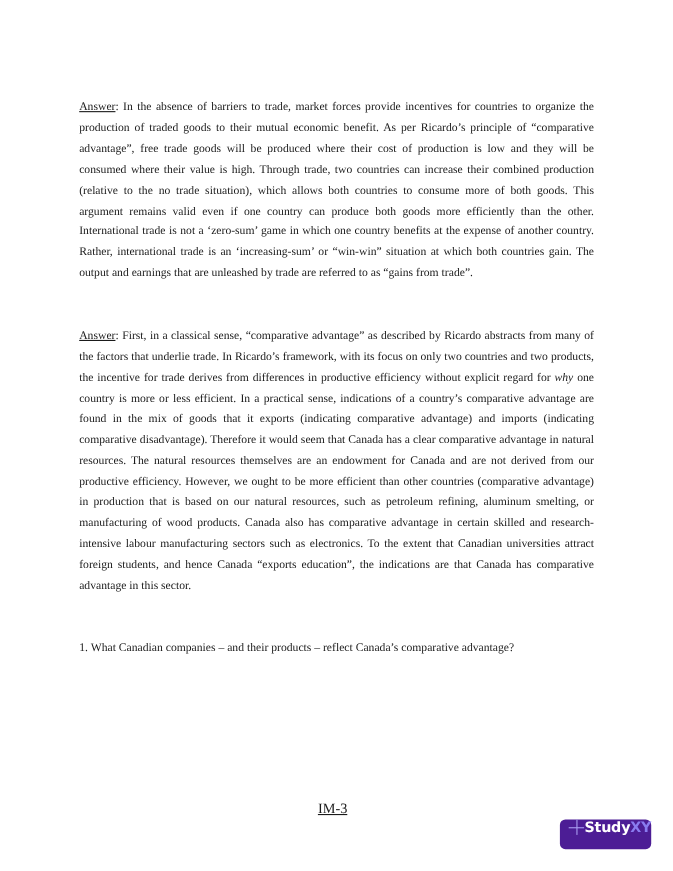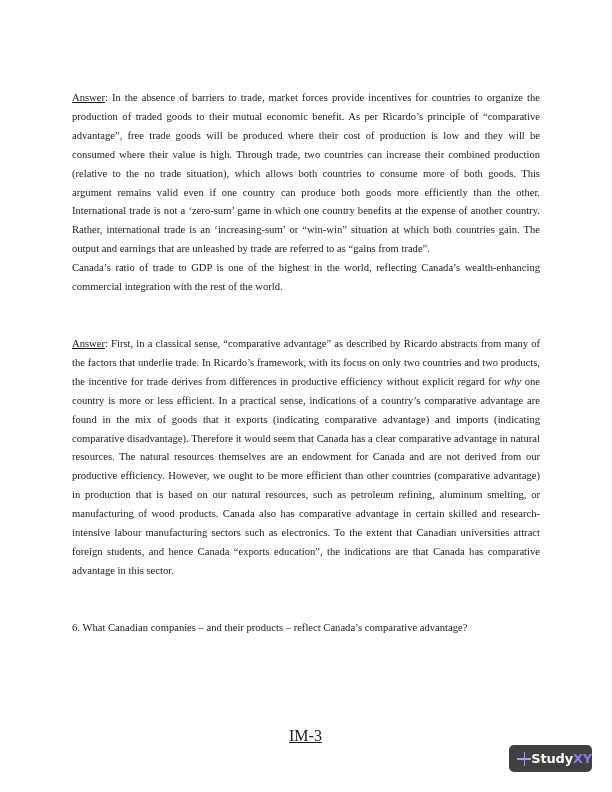--- a/index.html
+++ b/index.html
@@ -10,25 +10,25 @@
     font-family: "Liberation Serif", "DejaVu Serif", serif;
     font-size: 10.6px; line-height: 18.9px; color: #1a1a1a;
   }
   .para { margin: 0; text-align: justify; }
   .u { text-decoration: underline; }
   .gap1 { height: 19px; }
   .gap2 { height: 38px; }
   .q { margin: 0; }
   .footer {
     position: absolute; left: 289px; top: 727px;
-    font-family: "Liberation Serif", "DejaVu Serif", serif; font-size: 16px; color: #1a1a1a; text-decoration: underline;
+    font-family: "Liberation Serif", "DejaVu Serif", serif; font-size: 13px; color: #1a1a1a; text-decoration: underline;
   }
   .badge {
     position: absolute; left: 509px; top: 745px; width: 83px; height: 27px;
-    background: #404040; border-radius: 5px; display: flex; align-items: center;
+    background: #4c1d95; border-radius: 5px; display: flex; 
     padding-left: 8px; box-sizing: border-box;
   }
   .badge .plus { width: 14px; height: 14px; position: relative; margin-right: 4px; }
   .badge .plus::before, .badge .plus::after {
     content: ""; position: absolute; background: #a89cf0;
   }
   .badge .plus::before { left: 0; top: 6.5px; width: 14px; height: 1.5px; }
   .badge .plus::after { left: 6.5px; top: 0; width: 1.5px; height: 14px; }
   .badge .brand {
     font-family: "DejaVu Sans", "Liberation Sans", sans-serif; font-weight: bold;
@@ -36,29 +36,28 @@
   }
   .badge .brand .xy { color: #8a7cf0; }
 </style>
 </head>
 <body>
 
 <div class="page">
   <div class="content">
 
     <p class="para"><span class="u">Answer</span><span>: In the absence of barriers to trade, market forces provide incentives for countries to organize the production of traded goods to their mutual economic benefit.  As per Ricardo’s principle of “comparative advantage”, free trade goods will be produced where their cost of production is low and they will be consumed where their value is high. Through trade, two countries can increase their combined production (relative to the no trade situation), which allows both countries to consume more of both goods. This argument remains valid even if one country can produce both goods more efficiently than the other. International trade is not a ‘zero-sum’ game in which one country benefits at the expense of another country. Rather, international trade is an ‘increasing-sum’ or “win-win” situation at which both countries gain.  The output and earnings that are unleashed by trade are referred to as “gains from trade”.</span></p>
-    <p class="para"><span>Canada’s ratio of trade to GDP is one of the highest in the world, reflecting Canada’s wealth-enhancing commercial integration with the rest of the world.</span></p>
 
     <div class="gap1"></div>
     <div class="gap1"></div>
 
     <p class="para"><span class="u">Answer</span><span>:  First, in a classical sense, “comparative advantage” as described by Ricardo abstracts from many of the factors that underlie trade.  In Ricardo’s framework, with its focus on only two countries and two products, the incentive for trade derives from differences in productive efficiency without explicit regard for </span><em>why</em><span> one country is more or less efficient.  In a practical sense, indications of a country’s comparative advantage are found in the mix of goods that it exports (indicating comparative advantage) and imports (indicating comparative disadvantage).  Therefore it would seem that Canada has a clear comparative advantage in natural resources.  The natural resources themselves are an endowment for Canada and are not derived from our productive efficiency.  However, we ought to be more efficient than other countries (comparative advantage) in production that is based on our natural resources, such as petroleum refining, aluminum smelting, or manufacturing of wood products. Canada also has comparative advantage in certain skilled and research-intensive labour manufacturing sectors such as electronics.  To the extent that Canadian universities attract foreign students, and hence Canada “exports education”, the indications are that Canada has comparative advantage in this sector.</span></p>
 
     <div class="gap2"></div>
-    <p class="q">6.  What Canadian companies – and their products – reflect Canada’s comparative advantage?</p>
+    <p class="q">1.  What Canadian companies – and their products – reflect Canada’s comparative advantage?</p>
     <div class="gap1"></div>
 
   </div>
 
   <div class="footer">IM-3</div>
 
   <div class="badge">
     <span class="plus"></span>
     <span class="brand"><span>Study</span><span class="xy">XY</span></span>
   </div>

